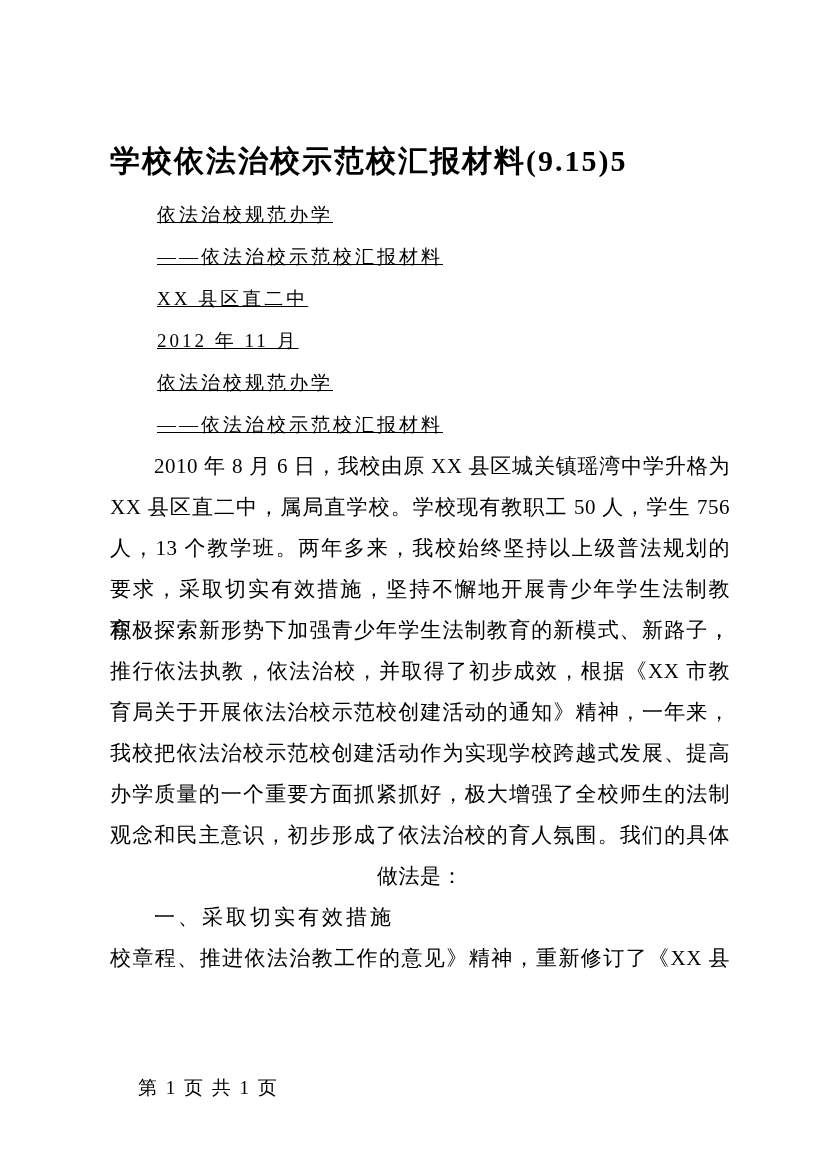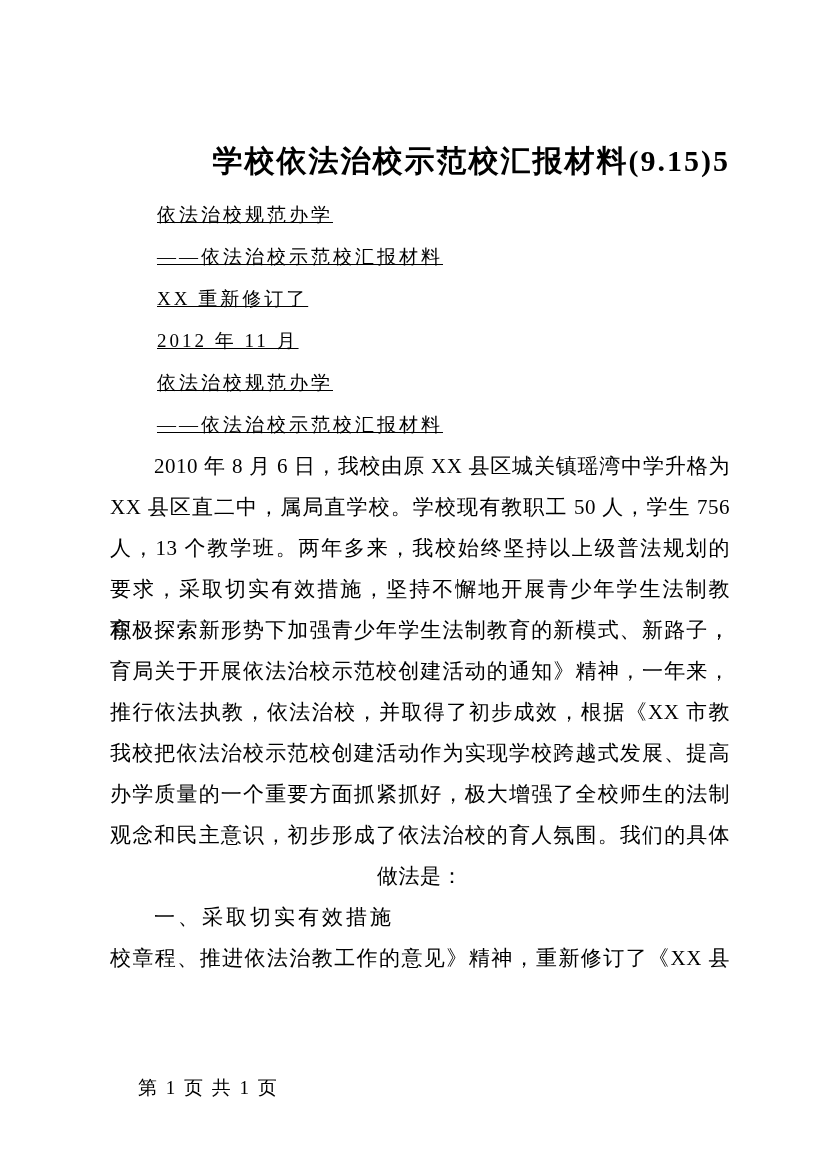--- a/index.html
+++ b/index.html
@@ -20,21 +20,21 @@
     left:110px;
     top:0;
     width:620px;
   }
   .doc-title {
     margin-top:141px;
     font-size:30px;
     font-weight:bold;
     line-height:39px;
     letter-spacing:2px;
-    text-align:right;
+    text-align:left;
     white-space:nowrap;
   }
   .subtitle-block {
     margin-top:14px;
     padding-left:47px;
     text-decoration:underline;
   }
   .subtitle-line {
     height:42px;
     line-height:42px;
@@ -80,35 +80,35 @@
 </head>
 <body>
 
 <div class="page">
   <div class="content">
     <div class="doc-title">学校依法治校示范校汇报材料(9.15)5</div>
 
     <div class="subtitle-block">
         <div class="subtitle-line">依法治校规范办学</div>
         <div class="subtitle-line">——依法治校示范校汇报材料</div>
-        <div class="subtitle-line">XX 重新修订了</div>
+        <div class="subtitle-line">XX 县区直二中</div>
         <div class="subtitle-line">2012 年 11 月</div>
         <div class="subtitle-line">依法治校规范办学</div>
         <div class="subtitle-line">——依法治校示范校汇报材料</div>
       </div>
 
     <div class="body-block">
         <div>
           <div class="body-line fill indent">2010 年 8 月 6 日，我校由原 XX 县区城关镇瑶湾中学升格为</div>
           <div class="body-line fill">XX 县区直二中，属局直学校。学校现有教职工 50 人，学生 756</div>
           <div class="body-line fill">人，13 个教学班。两年多来，我校始终坚持以上级普法规划的</div>
           <div class="body-line fill">要求，采取切实有效措施，坚持不懈地开展青少年学生法制教育，</div>
           <div class="body-line fill">积极探索新形势下加强青少年学生法制教育的新模式、新路子，</div>
+          <div class="body-line fill">推行依法执教，依法治校，并取得了初步成效，根据《XX 市教</div>
           <div class="body-line fill">育局关于开展依法治校示范校创建活动的通知》精神，一年来，</div>
-          <div class="body-line fill">推行依法执教，依法治校，并取得了初步成效，根据《XX 市教</div>
           <div class="body-line fill">我校把依法治校示范校创建活动作为实现学校跨越式发展、提高</div>
           <div class="body-line fill">办学质量的一个重要方面抓紧抓好，极大增强了全校师生的法制</div>
           <div class="body-line fill">观念和民主意识，初步形成了依法治校的育人氛围。我们的具体</div>
           <div class="body-line">做法是：</div>
         </div>
         <div>
           <div class="heading-line">一、采取切实有效措施</div>
         </div>
         <div>
           <div class="body-line fill">校章程、推进依法治教工作的意见》精神，重新修订了《XX 县</div>

